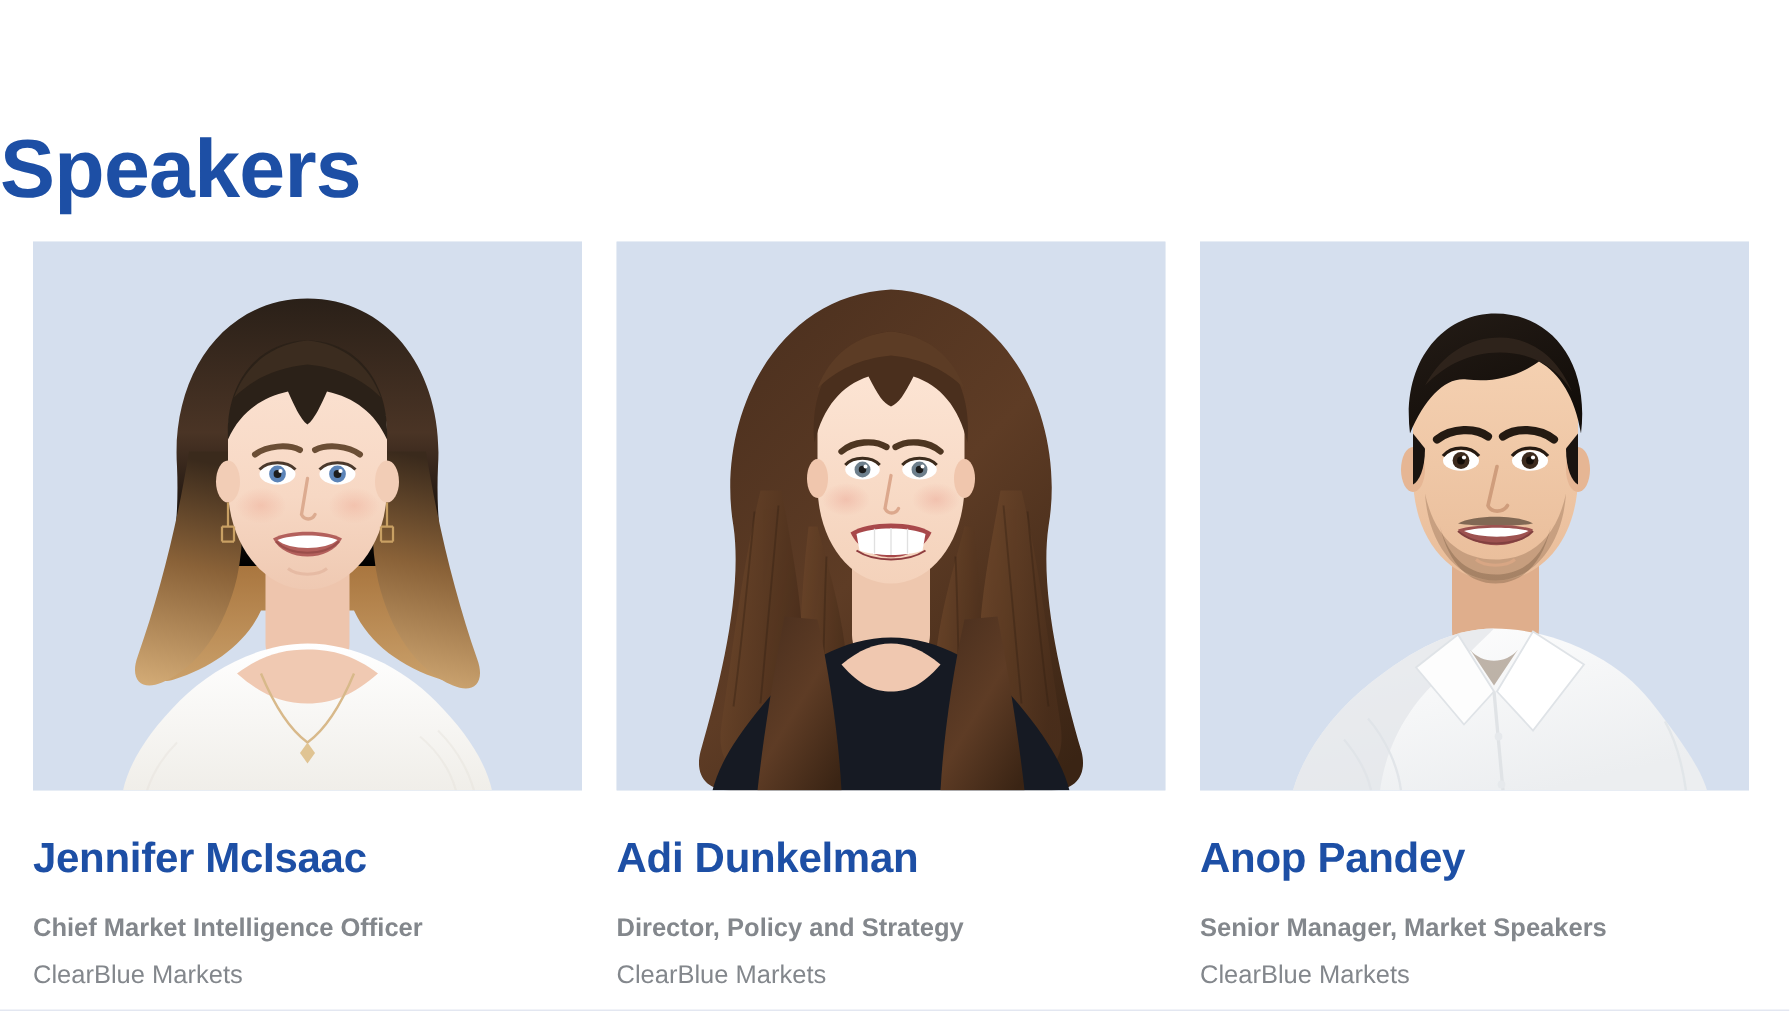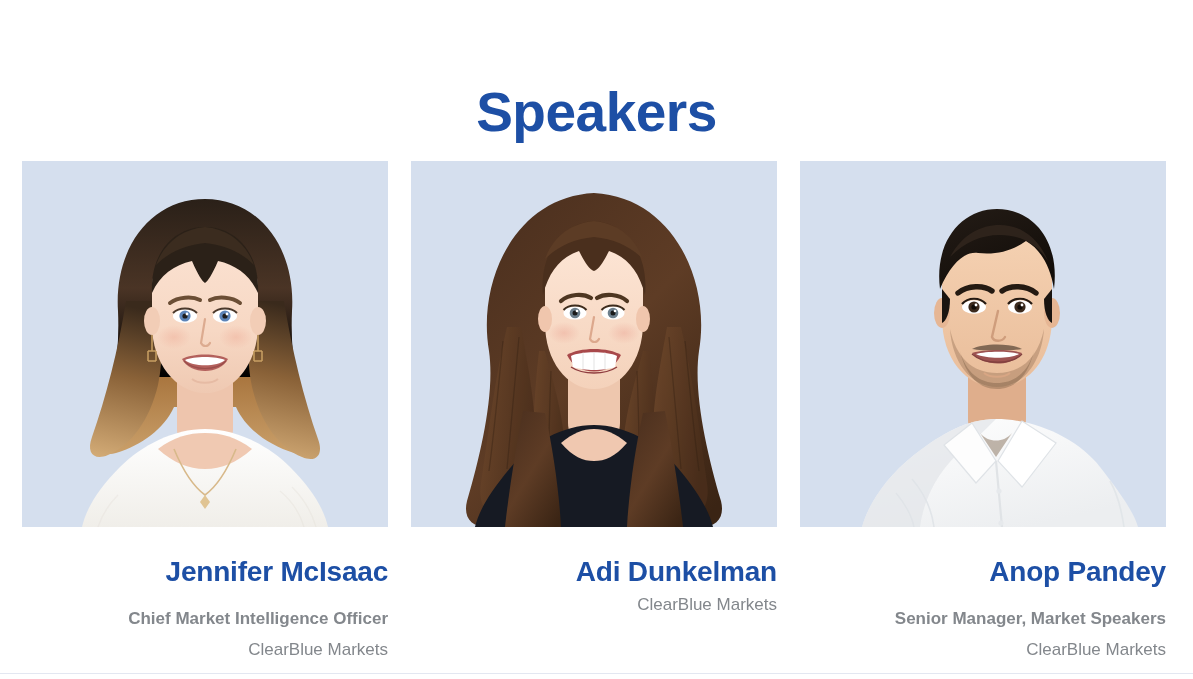--- a/index.html
+++ b/index.html
@@ -23,40 +23,38 @@
     background: #ffffff;
     box-sizing: border-box;
   }
 
   
   .section-title {
     position: absolute;
     top: 33px;
     left: 0;
     width: 1193px;
-    text-align: center;
     font-size: 55px;
     line-height: 66px;
     font-weight: 700;
     letter-spacing: -0.5px;
     color: #1d4fa5;
     font-family: "Liberation Sans", sans-serif;
     white-space: nowrap;
   }
 
   
   .speaker-grid {
     position: absolute;
     left: 22px;
     top: 161px;
     width: 1145px;
     display: grid;
     grid-template-columns: repeat(3, 366px);
     column-gap: 23px;
-    text-align: right;
   }
 
   .speaker-card {
     width: 366px;
   }
 
   .photo-frame {
     width: 366px;
     height: 366px;
     background: #d5dfee;
@@ -298,20 +296,21 @@
           <ellipse cx="153" cy="172" rx="16" ry="11" fill="url(#a-blush)"></ellipse>
           <ellipse cx="213" cy="172" rx="16" ry="11" fill="url(#a-blush)"></ellipse>
 
           <path d="M156 194 C168 186 198 186 210 194 C200 216 166 216 156 194 Z" fill="#a8484a"></path>
           <path d="M160 195 C170 190 196 190 206 195 L204 206 C194 210 172 210 162 206 Z" fill="#ffffff"></path>
           <path d="M172 191.5 L172 208 M183 191 L183 209 M194 191.5 L194 208" stroke="#e0e0e0" stroke-width="0.9"></path>
           <path d="M160 206 C172 214 194 214 206 206" stroke="#8e3c3f" stroke-width="1.4" fill="none"></path>
         </svg>
       </div>
       <div class="speaker-name">Adi Dunkelman</div>
+      <div class="speaker-role">Director, Policy and Strategy</div>
       <div class="speaker-org">ClearBlue Markets</div>
     </div>
 
     <div class="speaker-card">
       <div class="photo-frame">
         <svg viewBox="0 0 366 366" xmlns="http://www.w3.org/2000/svg">
           <defs>
             <linearGradient id="p-skin" x1="0" y1="0" x2="0" y2="1">
               <stop offset="0%" stop-color="#f6d3b4"></stop>
               <stop offset="100%" stop-color="#e9bd9a"></stop>

